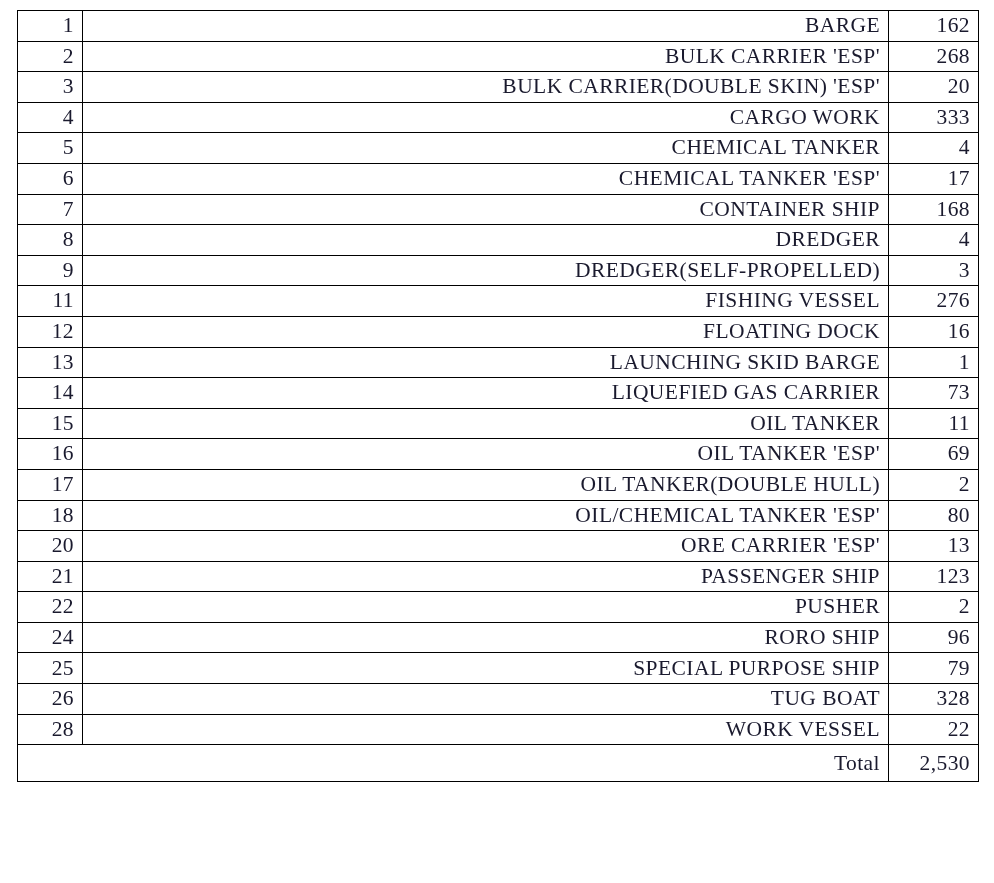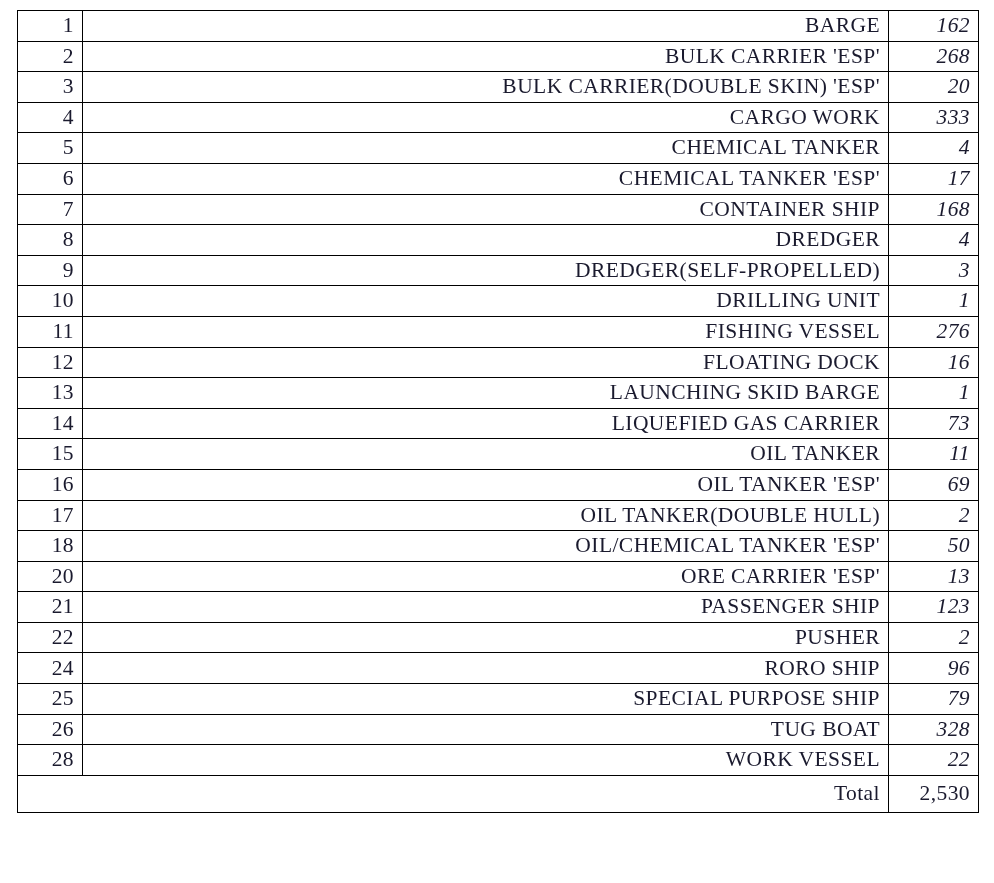--- a/index.html
+++ b/index.html
@@ -56,21 +56,20 @@
     text-align: right;
     padding-left: 8px;
     letter-spacing: 0.055em;
     border-left: 1px solid #000000;
     border-right: 1px solid #000000;
   }
   td.val {
     text-align: right;
     padding-right: 9px;
     border-left: 1px solid #000000;
-    font-style: italic;
   }
   tr.total-row td {
     height: 36px;
   }
   td.total-label {
     text-align: right;
     padding-right: 85px;
     letter-spacing: 0.04em;
     border-right: none;
   }
@@ -132,25 +131,20 @@
             <td class="idx">8</td>
             <td class="nm">DREDGER</td>
             <td class="val">4</td>
           </tr>
           <tr>
             <td class="idx">9</td>
             <td class="nm">DREDGER(SELF-PROPELLED)</td>
             <td class="val">3</td>
           </tr>
           <tr>
-            <td class="idx">10</td>
-            <td class="nm">DRILLING UNIT</td>
-            <td class="val">1</td>
-          </tr>
-          <tr>
             <td class="idx">11</td>
             <td class="nm">FISHING VESSEL</td>
             <td class="val">276</td>
           </tr>
           <tr>
             <td class="idx">12</td>
             <td class="nm">FLOATING DOCK</td>
             <td class="val">16</td>
           </tr>
           <tr>
@@ -174,21 +168,21 @@
             <td class="val">69</td>
           </tr>
           <tr>
             <td class="idx">17</td>
             <td class="nm">OIL TANKER(DOUBLE HULL)</td>
             <td class="val">2</td>
           </tr>
           <tr>
             <td class="idx">18</td>
             <td class="nm">OIL/CHEMICAL TANKER 'ESP'</td>
-            <td class="val">50</td>
+            <td class="val">80</td>
           </tr>
           <tr>
             <td class="idx">20</td>
             <td class="nm">ORE CARRIER 'ESP'</td>
             <td class="val">13</td>
           </tr>
           <tr>
             <td class="idx">21</td>
             <td class="nm">PASSENGER SHIP</td>
             <td class="val">123</td>

